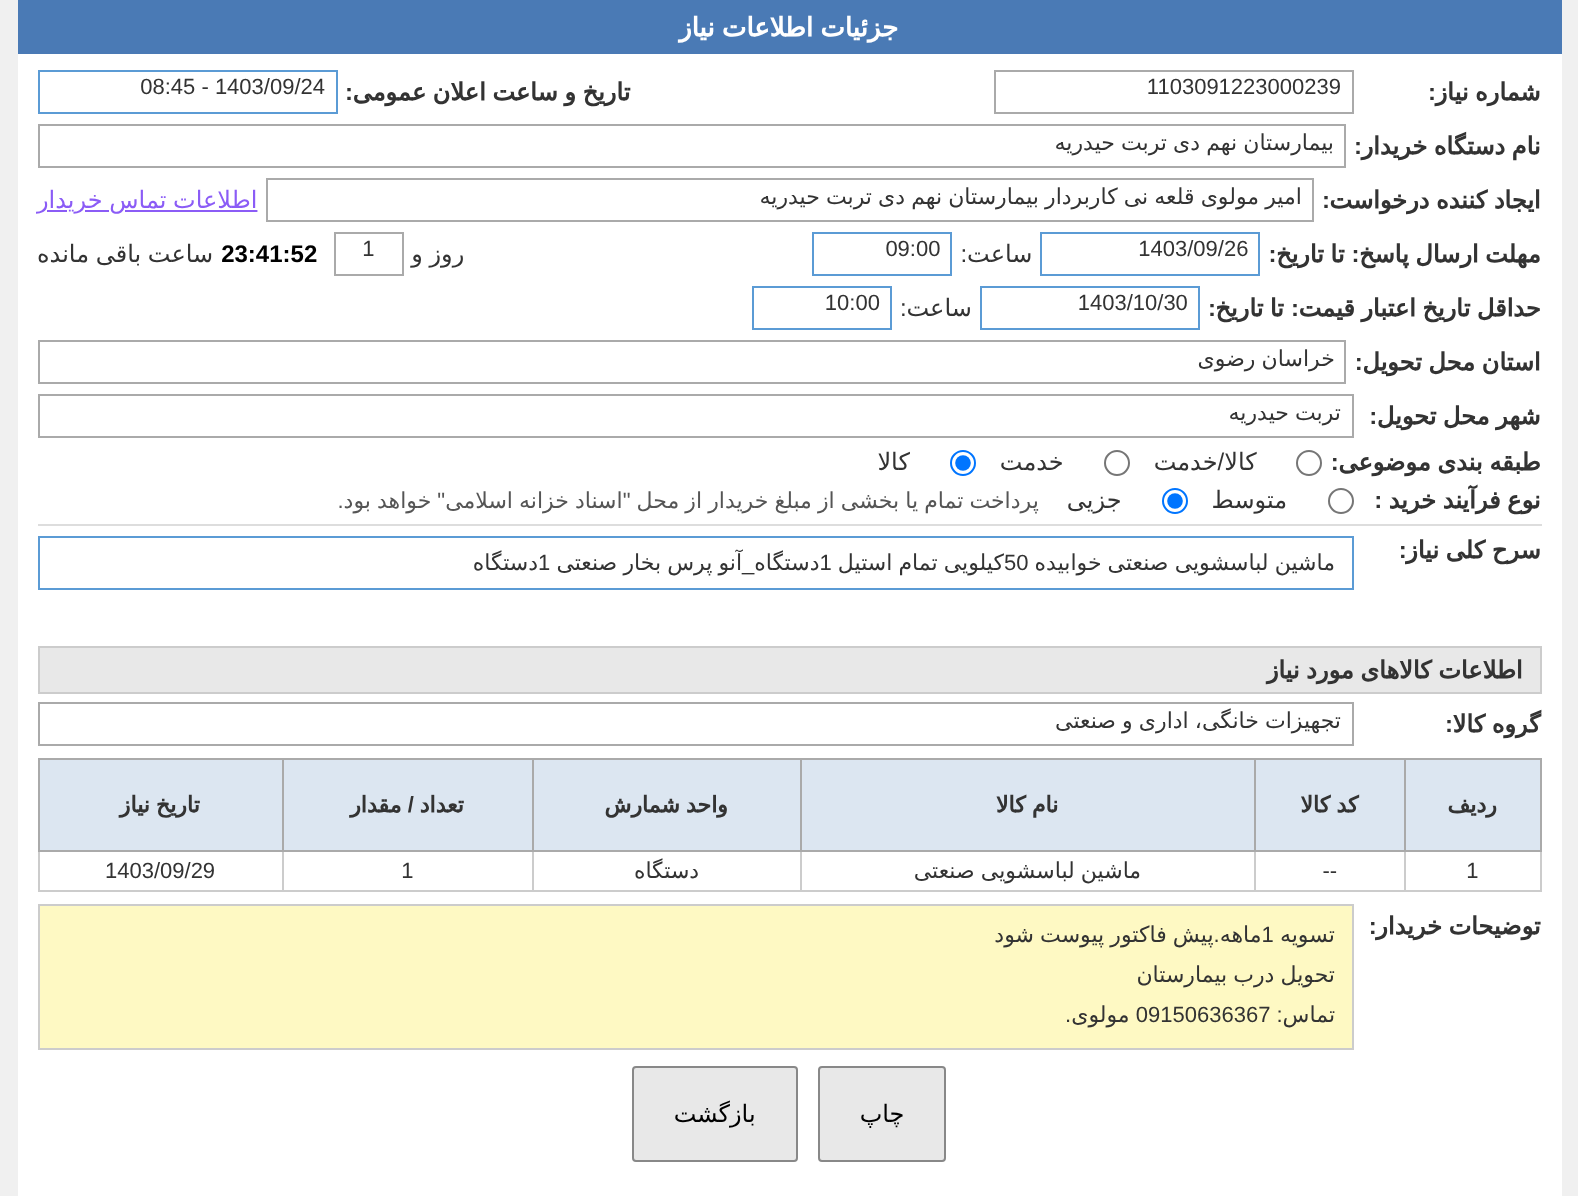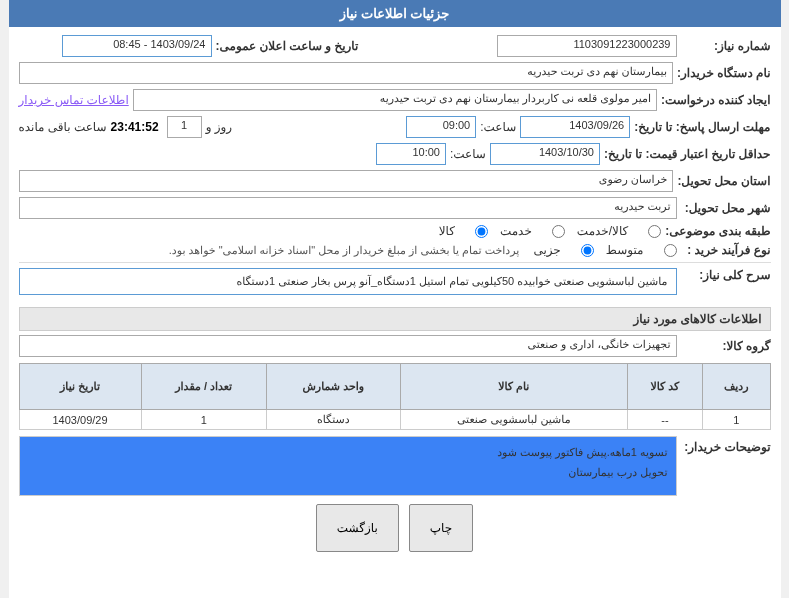--- a/index.html
+++ b/index.html
@@ -83,21 +83,21 @@
       font-weight: bold;
     }
     table td {
       border: 1px solid #ccc;
       padding: 3px 6px;
       text-align: center;
     }
     .description-box {
       border: 1px solid #ccc;
       padding: 6px 8px;
-      background: #3b82f6;
+      background: #fef9c3;
       min-height: 60px;
       font-size: 11px;
       line-height: 1.8;
       direction: rtl;
       text-align: right;
     }
     .description-label {
       font-weight: bold;
       white-space: nowrap;
       vertical-align: top;
@@ -124,21 +124,21 @@
       text-decoration: underline;
     }
     .note-text {
       color: #555;
       font-size: 11px;
     }
     .srh-box {
       border: 1px solid #5b9bd5;
       background: #fff;
       padding: 6px 8px;
-      margin-bottom: 6px;
+      margin-bottom: 22px;
       font-size: 11px;
       direction: rtl;
     }
     .divider {
       border: none;
       border-top: 1px solid #ddd;
       margin: 5px 0;
     }
   </style>
 </head>
@@ -150,21 +150,21 @@
     <span>جزئیات اطلاعات نیاز</span>
   </div>
 
   <div class="content">
 
     <div class="row">
       <span class="label">شماره نیاز:</span>
       <div class="input-field" style="width:180px;">1103091223000239</div>
       <span style="flex:1;"></span>
       <span class="label">تاریخ و ساعت اعلان عمومی:</span>
-      <div class="input-field blue-border" style="width:150px;margin-left:43px;">1403/09/24 - 08:45</div>
+      <div class="input-field blue-border" style="width:150px;">1403/09/24 - 08:45</div>
     </div>
 
     <div class="row">
       <span class="label">نام دستگاه خریدار:</span>
       <div class="input-field" style="flex:1;">بیمارستان نهم دی تربت حیدریه</div>
     </div>
 
     <div class="row">
       <span class="label">ایجاد کننده درخواست:</span>
       <div class="input-field" style="flex:1;">امیر مولوی قلعه نی کاربردار بیمارستان نهم دی تربت حیدریه</div>
@@ -271,20 +271,21 @@
   </tr>
         </tbody>
     </table>
 
     <div class="row" style="align-items:flex-start;margin-top:6px;">
       <span class="label description-label">توضیحات خریدار:</span>
       <div class="description-box" style="flex:1;">
         <div id="description-lines">
             <div>تسویه 1ماهه.پیش فاکتور پیوست شود</div>
             <div>تحویل درب بیمارستان</div>
+            <div>تماس: 09150636367 مولوی.</div>
           </div>
       </div>
     </div>
 
     <div class="btn-row">
       <button class="btn">چاپ</button>
       <button class="btn">بازگشت</button>
     </div>
   </div>
 </div>

